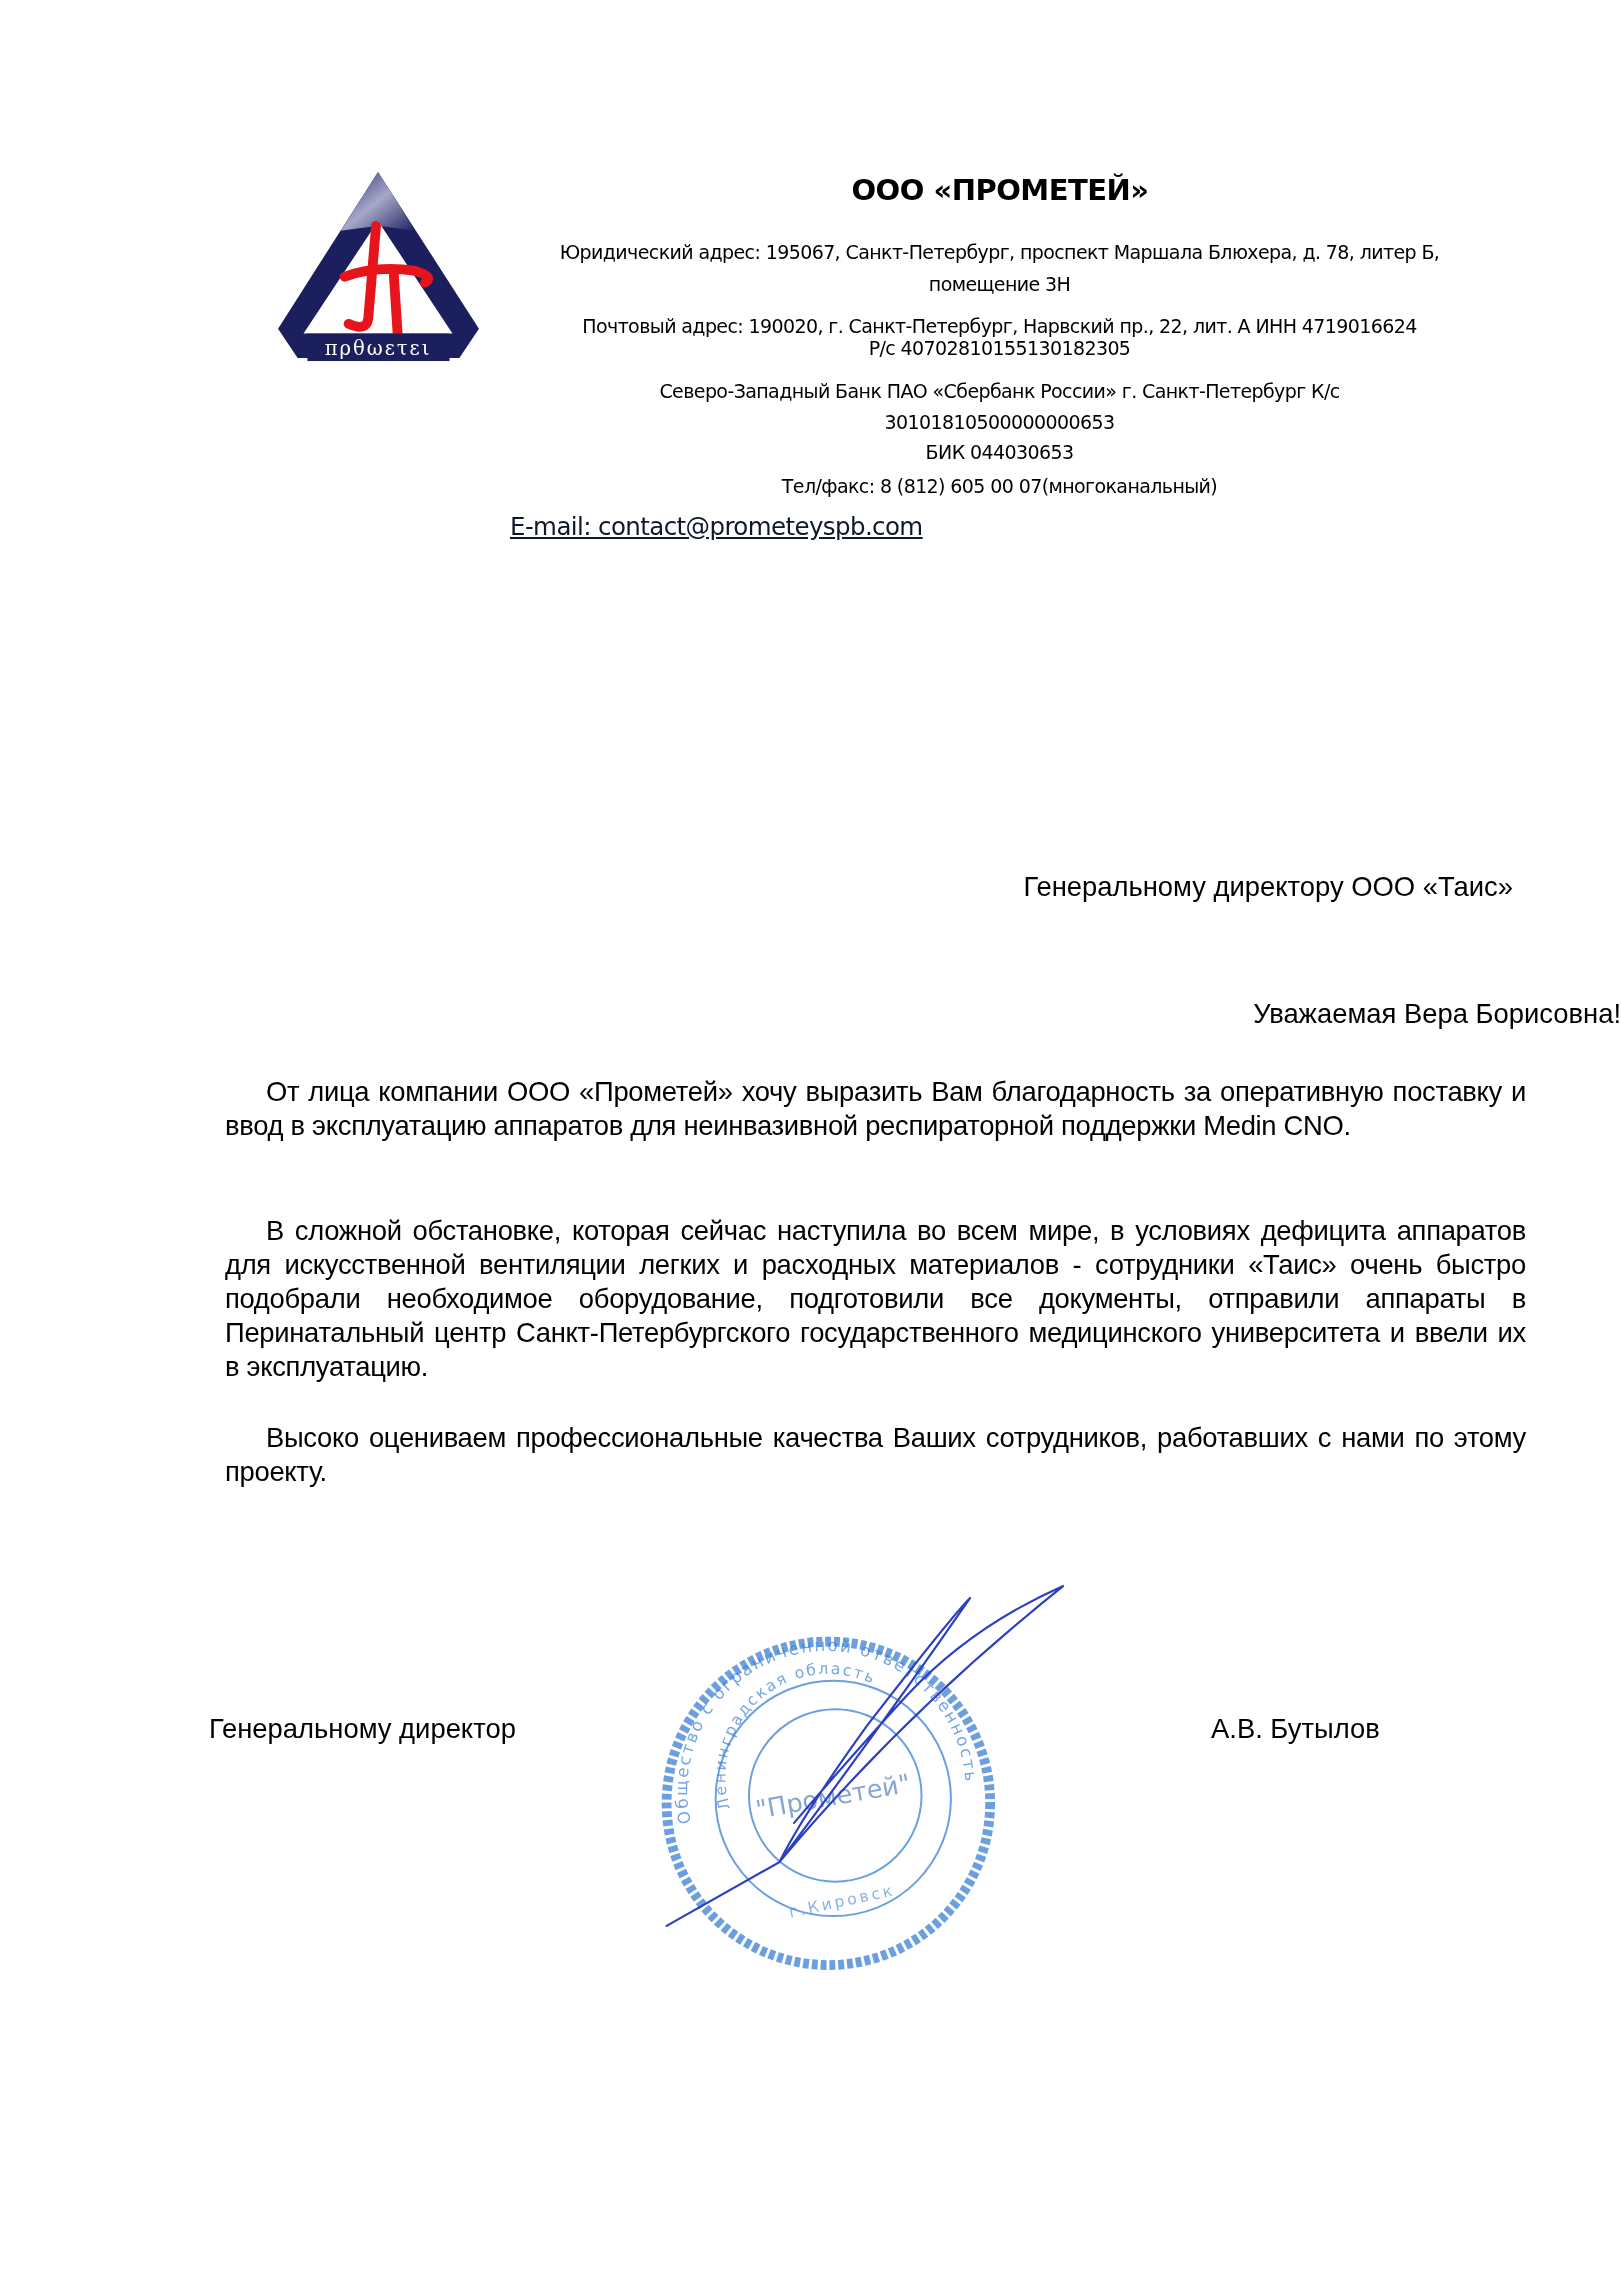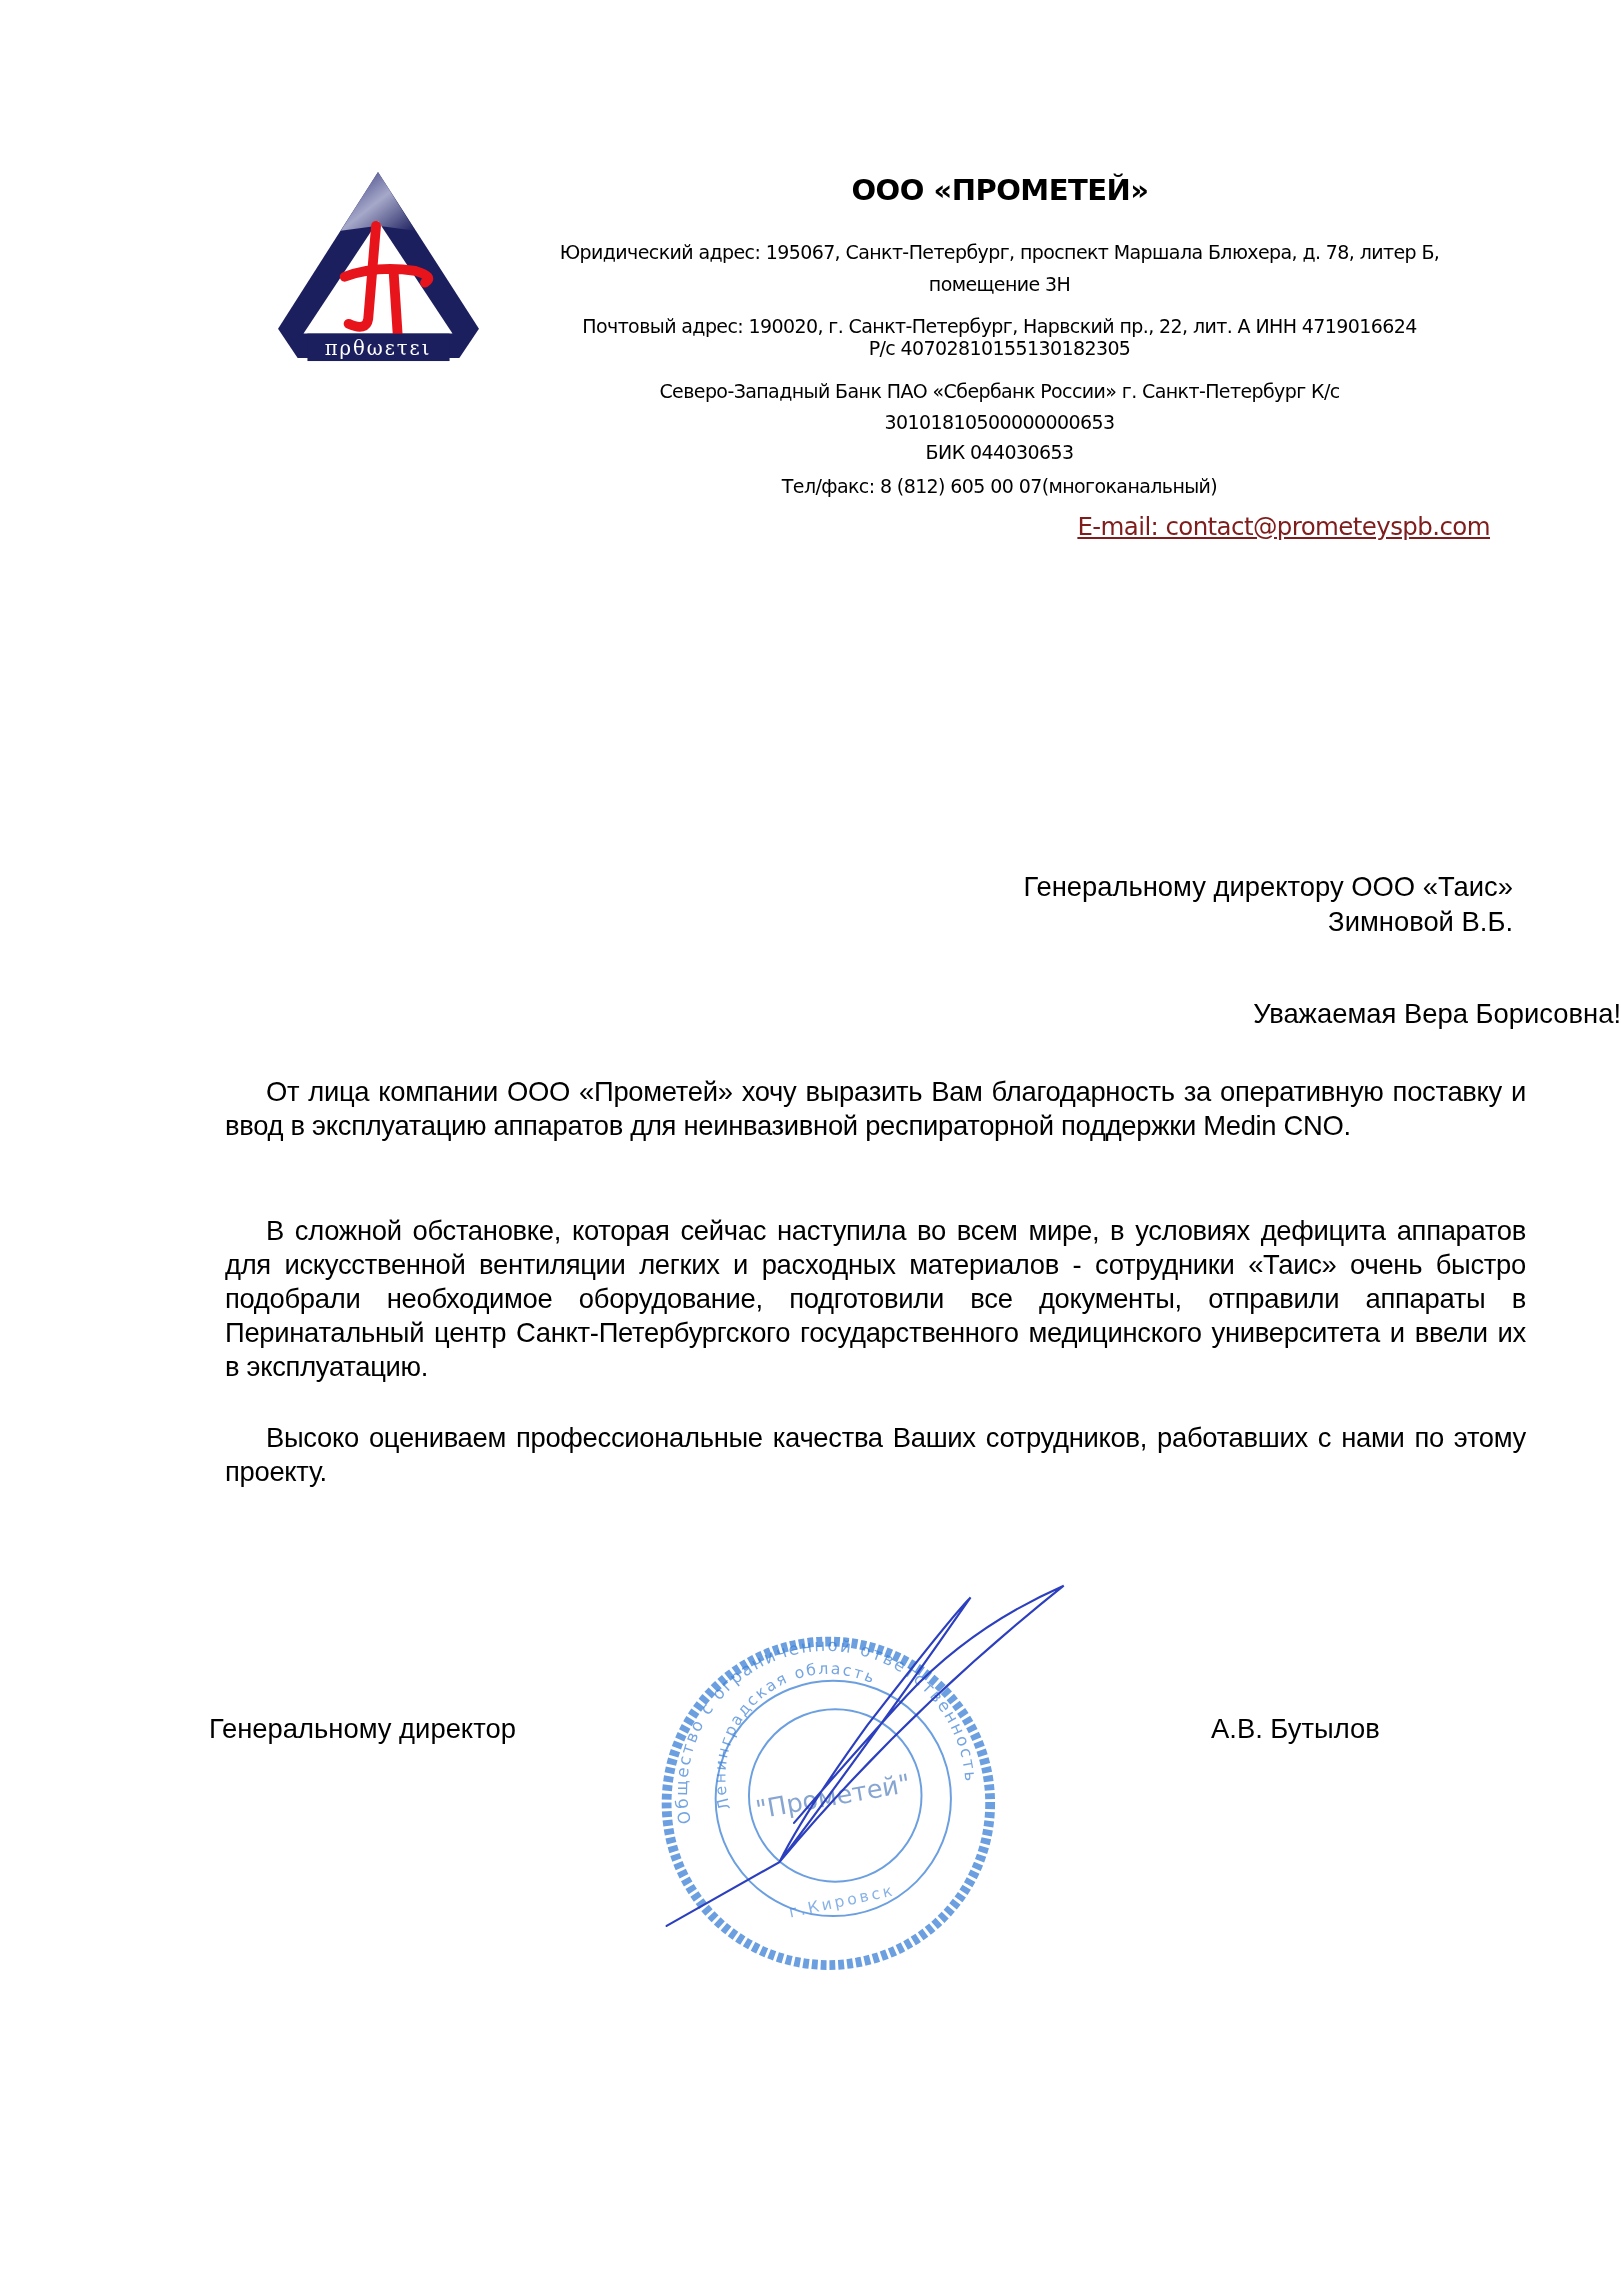--- a/index.html
+++ b/index.html
@@ -7,23 +7,23 @@
   .logo { position: absolute; left: 278px; top: 167px; width: 201px; height: 196px; }
   .company-title {
     position: absolute; left: 510px; width: 980px; top: 173px; text-align: center;
     font-family: "DejaVu Sans", sans-serif; font-weight: bold; font-size: 29px; letter-spacing: -0.5px;
   }
   .addr {
     position: absolute; left: 490px; width: 1019px; text-align: center;
     font-family: "DejaVu Sans", sans-serif; font-size: 19px; letter-spacing: -0.6px; line-height: 29px;
   }
   .email {
-    position: absolute; left: 510px; width: 980px; top: 512px; text-align: right;
+    position: absolute; left: 510px; width: 980px; top: 512px; text-align: left;
     font-family: "DejaVu Sans", sans-serif; font-size: 24.5px; letter-spacing: -0.6px;
-    color: #7f1d1d; text-decoration: underline;
+    color: #0f172a; text-decoration: underline;
   }
   .recipient {
     position: absolute; right: 108px; top: 825px; text-align: right;
     font-family: "Liberation Sans", sans-serif; font-size: 27.4px; line-height: 35px; margin-top: 44px;
   }
   .salutation {
     position: absolute; left: 0; width: 1621px; top: 998px; text-align: right;
     font-family: "Liberation Sans", sans-serif; font-size: 27.4px;
   }
   .para {
@@ -61,21 +61,20 @@
 <div class="addr" style="top:312px">Почтовый адрес: 190020, г. Санкт-Петербург, Нарвский пр., 22, лит. А ИНН 4719016624</div>
 <div class="addr" style="top:334px">Р/с 40702810155130182305</div>
 <div class="addr" style="top:377px">Северо-Западный Банк ПАО «Сбербанк России» г. Санкт-Петербург К/с</div>
 <div class="addr" style="top:408px">30101810500000000653</div>
 <div class="addr" style="top:438px">БИК 044030653</div>
 <div class="addr" style="top:472px">Тел/факс: 8 (812) 605 00 07(многоканальный)</div>
 <div class="email">E-mail: contact@prometeyspb.com</div>
 
 <div class="recipient">
   <div>Генеральному директору ООО «Таис»</div>
-  <div>Зимновой В.Б.</div>
 </div>
 
 <div class="salutation">Уважаемая Вера Борисовна!</div>
 
 <p class="para" style="top:1063px">От лица компании ООО «Прометей» хочу выразить Вам благодарность за оперативную поставку и ввод в эксплуатацию аппаратов для неинвазивной респираторной поддержки Medin CNO.</p>
 <p class="para" style="top:1202px">В сложной обстановке, которая сейчас наступила во всем мире, в условиях дефицита аппаратов для искусственной вентиляции легких и расходных материалов - сотрудники «Таис» очень быстро подобрали необходимое оборудование, подготовили все документы, отправили аппараты в Перинатальный центр Санкт-Петербургского государственного медицинского университета и ввели их в эксплуатацию.</p>
 <p class="para" style="top:1409px">Высоко оцениваем профессиональные качества Ваших сотрудников, работавших с нами по этому проекту.</p>
 
 <svg class="stamp" viewBox="0 0 460 460">
   <g fill="none" stroke="#3a7fd6" opacity="0.75">

